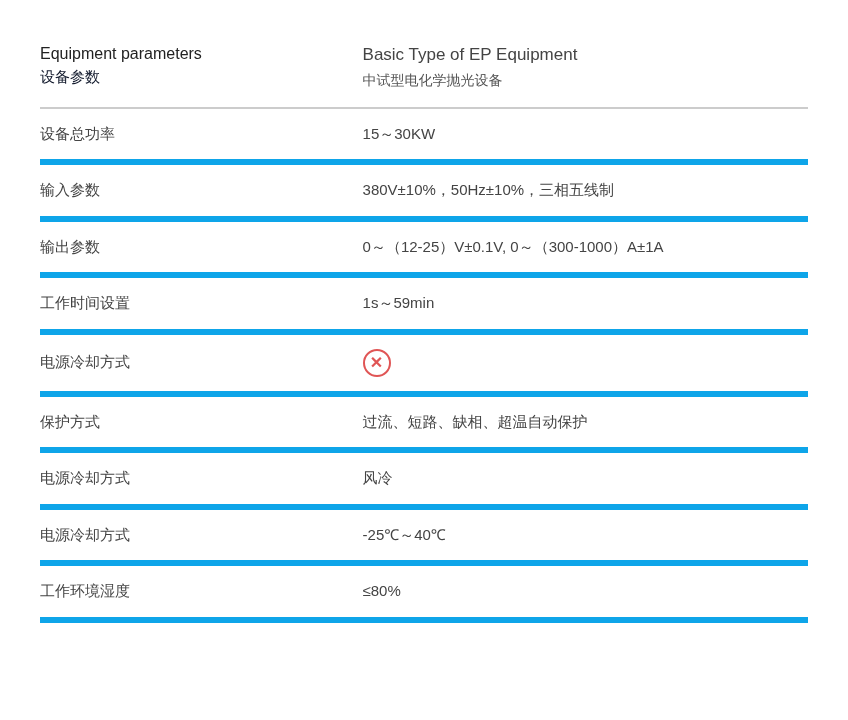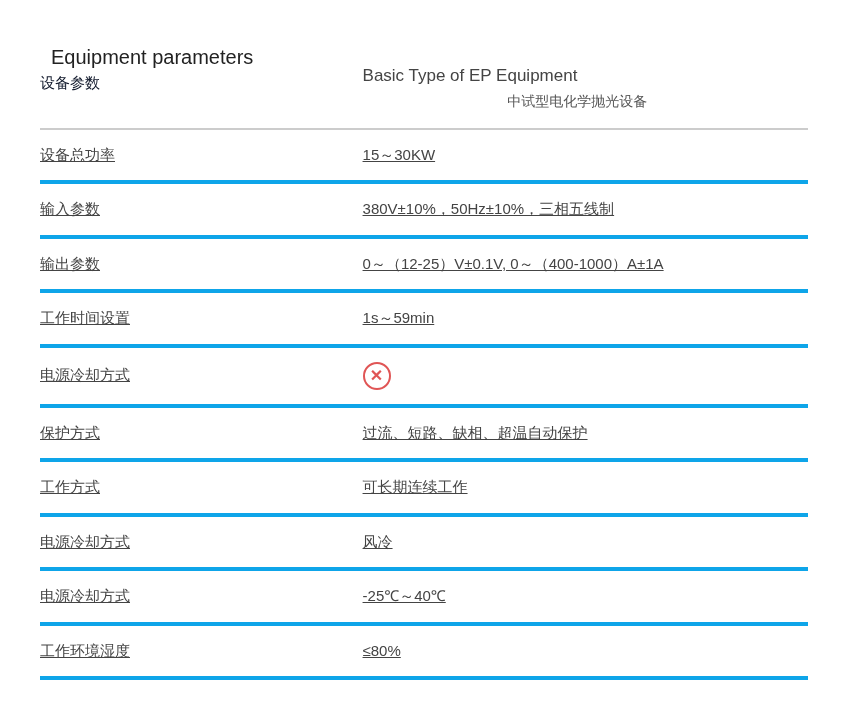--- a/index.html
+++ b/index.html
@@ -44,39 +44,37 @@
 
     .header-value {
       width: 58%;
       font-size: 16px;
       font-weight: 400;
       color: #333;
       line-height: 1.5;
     }
 
     .header-title-en {
-      font-size: 20px;
+      font-size: 16px;
       font-weight: 500;
       color: #222;
-      margin-left: 11px;
     }
 
     .header-title-zh {
       font-size: 15px;
       color: #0f172a;
     }
 
     .data-row td {
       padding: 14px 16px 14px 0;
       vertical-align: middle;
-      border-bottom: 4px solid #0ea5e9;
+      border-bottom: 6px solid #0ea5e9;
       color: #444;
       font-size: 15px;
       line-height: 1.5;
-      text-decoration: underline;
     }
 
     .param-col {
       width: 42%;
       color: #444;
     }
 
     .value-col {
       width: 58%;
       color: #444;
@@ -93,27 +91,25 @@
       color: #e05555;
       font-size: 16px;
       font-weight: bold;
       line-height: 1;
     }
 
     .header-subtitle-en {
       font-size: 17px;
       font-weight: 500;
       margin-bottom: 2px;
-      margin-top: 21px;
     }
 
     .header-subtitle-zh {
       font-size: 14px;
       color: #555;
-      text-align: center;
     }
   </style>
 </head>
 <body>
 
 <div class="table-container">
   <table>
     <thead>
       <tr class="header-row">
         <td class="header-param param-col">
@@ -130,37 +126,33 @@
     <tr class="data-row">
           <td class="param-col">设备总功率</td>
           <td class="value-col">15～30KW</td>
         </tr>
         <tr class="data-row">
           <td class="param-col">输入参数</td>
           <td class="value-col">380V±10%，50Hz±10%，三相五线制</td>
         </tr>
         <tr class="data-row">
           <td class="param-col">输出参数</td>
-          <td class="value-col">0～（12-25）V±0.1V, 0～（400-1000）A±1A</td>
+          <td class="value-col">0～（12-25）V±0.1V, 0～（300-1000）A±1A</td>
         </tr>
         <tr class="data-row">
           <td class="param-col">工作时间设置</td>
           <td class="value-col">1s～59min</td>
         </tr>
         <tr class="data-row">
           <td class="param-col">电源冷却方式</td>
           <td class="value-col"><span class="check-icon">✕</span></td>
         </tr>
         <tr class="data-row">
           <td class="param-col">保护方式</td>
           <td class="value-col">过流、短路、缺相、超温自动保护</td>
-        </tr>
-        <tr class="data-row">
-          <td class="param-col">工作方式</td>
-          <td class="value-col">可长期连续工作</td>
         </tr>
         <tr class="data-row">
           <td class="param-col">电源冷却方式</td>
           <td class="value-col">风冷</td>
         </tr>
         <tr class="data-row">
           <td class="param-col">电源冷却方式</td>
           <td class="value-col">-25℃～40℃</td>
         </tr>
         <tr class="data-row">

